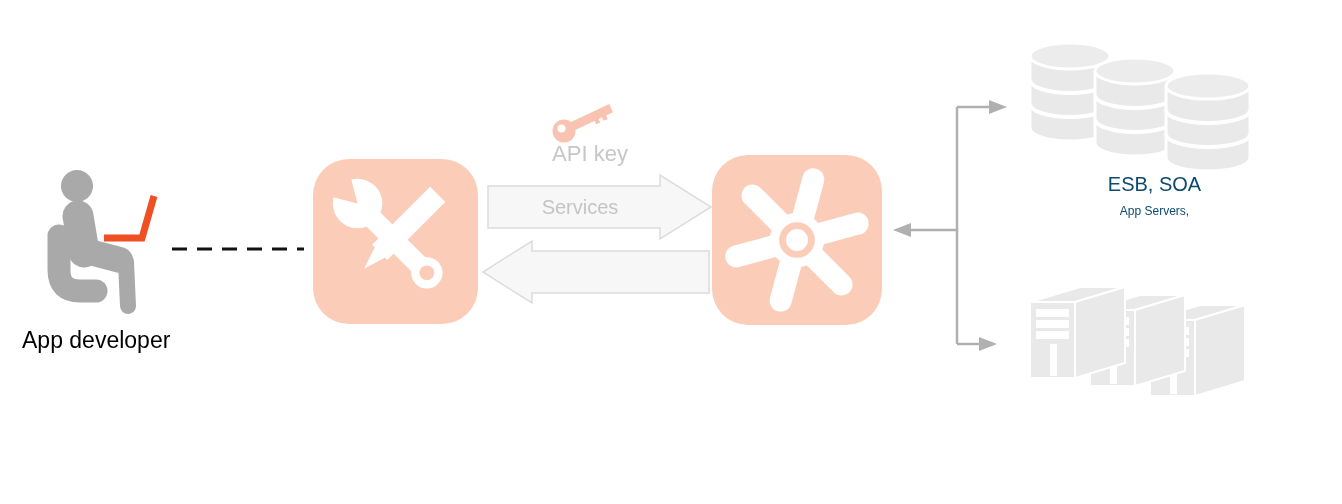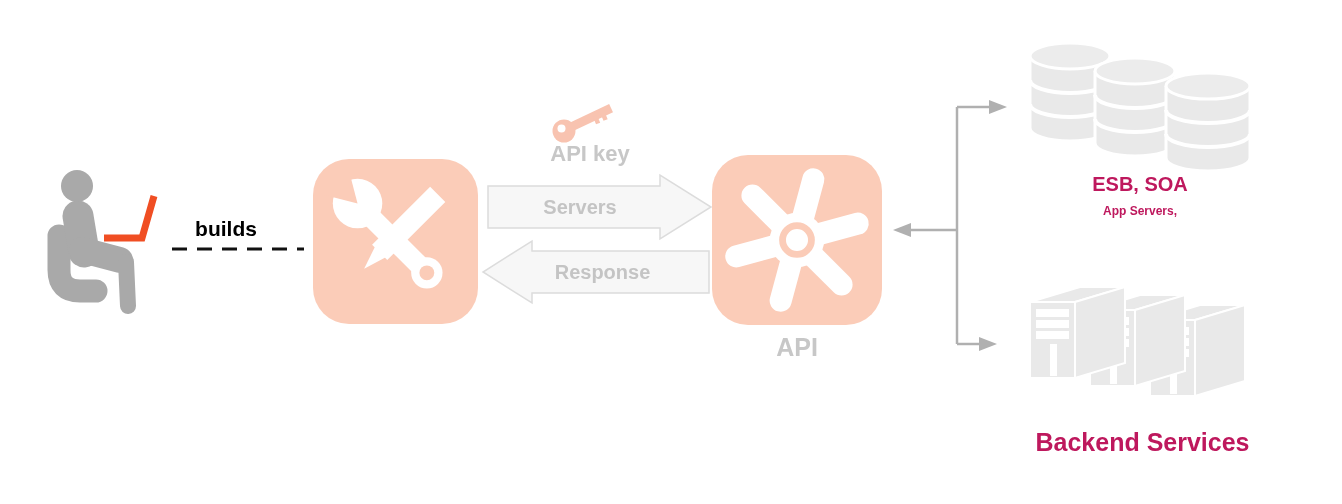--- a/index.html
+++ b/index.html
@@ -1,25 +1,25 @@
 <!DOCTYPE html>
 <html><head>
 <meta charset="utf-8">
 <style>
   html,body{margin:0;padding:0;background:#fff;}
   .stage{
     position:relative;width:1342px;height:504px;background:#ffffff;overflow:hidden;
     font-family:"Liberation Sans", sans-serif;
   }
   .abs{position:absolute;}
-  .lbl{font-weight:bold;text-align:center;white-space:nowrap;}
+  .lbl{font-weight:normal;text-align:center;white-space:nowrap;}
   .lbl-dark{color:#000000;}
   .lbl-muted{color:#c7c7c7;}
   .lbl-arrow{color:#c4c4c4;}
-  .lbl-backend{color:#be185d;}
+  .lbl-backend{color:#0c4a6e;margin-left:29px;}
   .tile{
     background:#fbccb8;border-radius:36px;
     display:flex;align-items:center;justify-content:center;
   }
   svg{display:block;}
 </style>
 </head>
 <body>
 
 <div class="stage">
@@ -27,22 +27,22 @@
   <svg class="abs" style="left:38px;top:158px" width="130" height="170" viewBox="0 0 130 170">
     <g fill="none" stroke="#a9a9a9" stroke-linecap="round">
       <path d="M21,78 L21,112 Q21,133 42,133 L58,133" stroke-width="23"></path>
       <path d="M40,58 L46,94" stroke-width="31"></path>
       <path d="M44,92 L82,102" stroke-width="26"></path>
       <path d="M88,104 L90,148" stroke-width="16"></path>
     </g>
     <circle cx="39" cy="28" r="16" fill="#a9a9a9"></circle>
     <path d="M66,80 L104,80 L116,38" fill="none" stroke="#f04e23" stroke-width="7"></path>
   </svg>
+  <div class="abs lbl lbl-dark" style="left:22px;top:327px;width:166px;font-size:23px;text-align:left">App developer</div>
 
-  <div class="abs lbl lbl-dark" style="left:160px;top:217px;width:132px;font-size:21px">builds</div>
   <svg class="abs" style="left:168px;top:245px" width="140" height="8" viewBox="0 0 140 8">
     <line x1="4" y1="4" x2="136" y2="4" stroke="#111111" stroke-width="3.2" stroke-dasharray="15 10"></line>
   </svg>
 
   <div class="abs tile" style="left:313px;top:159px;width:165px;height:165px">
     <svg width="165" height="165" viewBox="0 0 100 100">
       <line x1="33" y1="33" x2="67" y2="67" stroke="#ffffff" stroke-width="12" stroke-linecap="round"></line>
       <circle cx="27" cy="27" r="15" fill="#ffffff"></circle>
       <polygon points="27,27 21,4 4,21" fill="#fbccb8"></polygon>
       <circle cx="69" cy="69" r="9.5" fill="#ffffff"></circle>
@@ -57,42 +57,40 @@
     <line x1="47" y1="16" x2="50.1" y2="23.5" stroke="#f8c3b0" stroke-width="4.5"></line>
     <line x1="54.5" y1="12.6" x2="57.6" y2="20" stroke="#f8c3b0" stroke-width="4.5"></line>
     <circle cx="16" cy="31" r="11.5" fill="#f8c3b0"></circle>
     <circle cx="13.5" cy="28.5" r="4" fill="#ffffff"></circle>
   </svg>
   <div class="abs lbl lbl-muted" style="left:520px;top:141px;width:140px;font-size:22px">API key</div>
 
   <svg class="abs" style="left:485px;top:172px" width="230" height="72" viewBox="0 0 230 72">
     <polygon points="3,14 175,14 175,3 226,35 175,67 175,56 3,56" fill="#f7f7f7" stroke="#dcdcdc" stroke-width="1.5"></polygon>
   </svg>
-  <div class="abs lbl lbl-arrow" style="left:495px;top:196px;width:170px;font-size:20px">Servers</div>
+  <div class="abs lbl lbl-arrow" style="left:495px;top:196px;width:170px;font-size:20px">Services</div>
 
   <svg class="abs" style="left:478px;top:238px" width="234" height="70" viewBox="0 0 234 70">
     <polygon points="231,13 54,13 54,3 5,34 54,65 54,55 231,55" fill="#f7f7f7" stroke="#dcdcdc" stroke-width="1.5"></polygon>
   </svg>
-  <div class="abs lbl lbl-arrow" style="left:515px;top:261px;width:175px;font-size:20px">Response</div>
 
   <div class="abs tile" style="left:712px;top:155px;width:170px;height:170px">
     <svg width="170" height="170" viewBox="0 0 100 100">
       <g stroke="#ffffff" stroke-width="13" stroke-linecap="round">
         <line x1="53.6" y1="36.5" x2="59.6" y2="14.3"></line>
         <line x1="63.5" y1="46.4" x2="85.7" y2="40.4"></line>
         <line x1="59.9" y1="59.9" x2="76.2" y2="76.2"></line>
         <line x1="46.4" y1="63.5" x2="40.4" y2="85.7"></line>
         <line x1="36.5" y1="53.6" x2="14.3" y2="59.6"></line>
         <line x1="40.1" y1="40.1" x2="23.8" y2="23.8"></line>
       </g>
       <circle cx="50" cy="50" r="16" fill="#ffffff"></circle>
       <circle cx="50" cy="50" r="8.5" fill="#ffffff" stroke="#fbccb8" stroke-width="4"></circle>
     </svg>
   </div>
-  <div class="abs lbl lbl-muted" style="left:712px;top:333px;width:170px;font-size:25px">API</div>
 
   <svg class="abs" style="left:885px;top:95px" width="135" height="260" viewBox="0 0 135 260">
     <g stroke="#b0b0b0" stroke-width="2.5" fill="none">
       <path d="M72,12 L72,249"></path>
       <path d="M72,12 L104,12"></path>
       <path d="M72,135 L26,135"></path>
       <path d="M72,249 L94,249"></path>
     </g>
     <g fill="#b0b0b0">
       <polygon points="104,5 122,12 104,19"></polygon>
@@ -157,15 +155,14 @@
       <polygon points="55,20 105,5 105,81 55,96"></polygon>
       <rect x="10" y="20" width="45" height="76"></rect>
     </g>
     <g fill="#ffffff">
       <rect x="16" y="27" width="33" height="8"></rect>
         <rect x="16" y="38" width="33" height="8"></rect>
         <rect x="16" y="49" width="33" height="8"></rect>
       <rect x="30" y="62" width="7" height="32"></rect>
     </g>
   </svg>
-  <div class="abs lbl lbl-backend" style="left:1020px;top:428px;width:245px;font-size:25px">Backend Services</div>
 
 </div>
 
 </body></html>

